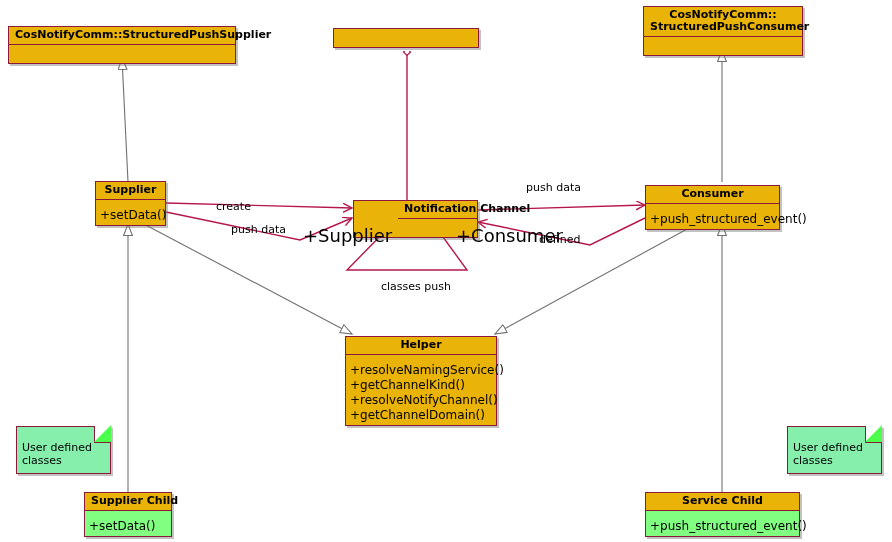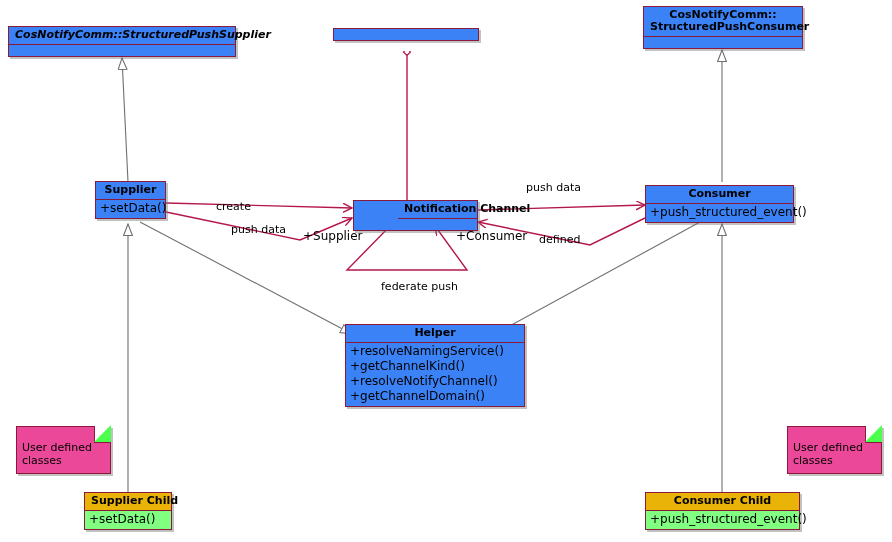--- a/index.html
+++ b/index.html
@@ -28,56 +28,57 @@
     height: 542px;
     pointer-events: none;
   }
 
   
   .uml-class {
     position: absolute;
     border: 1.5px solid #8B1A3A;
     box-sizing: border-box;
     box-shadow: 2px 2px 0 rgba(120,120,120,0.45);
-    background: #3b82f6;
+    background: #eab308;
   }
   .uml-class .title {
     text-align: center;
     font-weight: bold;
     font-size: 11px;
     color: #000000;
     padding: 2px 6px 3px 6px;
     border-bottom: 1.5px solid #8B1A3A;
     letter-spacing: 0px;
     line-height: 12px;
     white-space: nowrap;
   }
   .uml-class.two-line .title { white-space: normal; }
   .uml-class .compartment {
     padding: 1px 4px 2px 4px;
     font-size: 12px;
     color: #000000;
     line-height: 15px;
+    margin-top: 7px;
   }
   .uml-class .compartment.empty {
     height: 11px;
     padding: 0;
   }
   .uml-class .member {
     white-space: nowrap;
     font-size: 12px;
     line-height: 15px;
   }
   .uml-class.green { background: #80FF80; }
   .uml-class.green .title { background: #eab308; }
 
   
   .uml-note {
     position: absolute;
-    background: #ec4899;
+    background: #86efac;
     border: 1.5px solid #8B1A3A;
     box-sizing: border-box;
     box-shadow: 2px 2px 0 rgba(120,120,120,0.45);
     font-size: 11px;
     color: #000;
     line-height: 13px;
     padding: 14px 6px 4px 5px;
   }
   .uml-note .fold {
     position: absolute;
@@ -103,21 +104,21 @@
 
   
   .edge-label {
     position: absolute;
     font-size: 11px;
     color: #000000;
     white-space: nowrap;
     line-height: 12px;
   }
   .edge-label.big {
-    font-size: 12px;
+    font-size: 18px;
   }
 </style>
 </head>
 <body>
 
 <div id="canvas">
 
   <svg class="edges" viewBox="0 0 892 542" xmlns="http://www.w3.org/2000/svg">
     <defs>
       <marker id="openArrowRed" markerWidth="12" markerHeight="12" refX="9" refY="4.5" orient="auto" markerUnits="userSpaceOnUse">
@@ -155,21 +156,21 @@
       <path d="M166,212 L300,240 L352,218" fill="none" stroke="#B5174B" stroke-width="1.4" marker-end="url(#openArrowRed)"></path>
 
       <path d="M478,210 L645,205" fill="none" stroke="#B5174B" stroke-width="1.4" marker-end="url(#openArrowRed)"></path>
 
       <path d="M645,218 L590,245 L478,222" fill="none" stroke="#B5174B" stroke-width="1.4" marker-end="url(#openArrowRed)"></path>
 
       <path d="M392,224 L347,270 L467,270 L435,226" fill="none" stroke="#B5174B" stroke-width="1.4" marker-end="url(#openArrowRed)"></path>
     </g>
   </svg>
 
-  <div class="uml-class" style="left:8px; top:26px; width:228px;font-style:italic;">
+  <div class="uml-class" style="left:8px; top:26px; width:228px;">
     <div class="title">CosNotifyComm::StructuredPushSupplier</div>
     <div class="compartment empty"></div>
   </div>
 
   <div class="uml-class two-line" style="left:643px; top:6px; width:160px;">
     <div class="title" style="text-align:center;">
       <span>CosNotifyComm::</span><br>
       <span>StructuredPushConsumer</span>
     </div>
     <div class="compartment empty"></div>
@@ -184,46 +185,46 @@
     <div class="compartment">
       <div class="member">+setData()</div>
     </div>
   </div>
 
   <div class="uml-class" style="left:353px; top:200px; width:125px;padding-left:44px;">
     <div class="title">Notification Channel</div>
     <div class="compartment empty"></div>
   </div>
 
-  <div class="uml-class" style="left:645px; top:185px; width:149px;">
+  <div class="uml-class" style="left:645px; top:185px; width:135px;">
     <div class="title">Consumer</div>
     <div class="compartment">
       <div class="member">+push_structured_event()</div>
     </div>
   </div>
 
-  <div class="uml-class" style="left:345px; top:324px; width:180px;">
+  <div class="uml-class" style="left:345px; top:336px; width:152px;">
     <div class="title">Helper</div>
     <div class="compartment">
       <div class="member">+resolveNamingService()</div>
       <div class="member">+getChannelKind()</div>
       <div class="member">+resolveNotifyChannel()</div>
       <div class="member">+getChannelDomain()</div>
     </div>
   </div>
 
   <div class="uml-class green" style="left:84px; top:492px; width:88px;">
     <div class="title">Supplier Child</div>
     <div class="compartment">
       <div class="member">+setData()</div>
     </div>
   </div>
 
   <div class="uml-class green" style="left:645px; top:492px; width:155px;">
-    <div class="title">Consumer Child</div>
+    <div class="title">Service Child</div>
     <div class="compartment">
       <div class="member">+push_structured_event()</div>
     </div>
   </div>
 
   <div class="uml-note" style="left:16px; top:426px; width:95px; height:48px;">
     <span class="fold"></span>
     <div class="note-text">User defined</div>
     <div class="note-text">classes</div>
   </div>
@@ -239,15 +240,15 @@
   <div class="edge-label" style="left:231px; top:224px;">push data</div>
 
   <div class="edge-label big" style="left:303px; top:230px;">+Supplier</div>
 
   <div class="edge-label big" style="left:456px; top:230px;">+Consumer</div>
 
   <div class="edge-label" style="left:526px; top:182px;">push data</div>
 
   <div class="edge-label" style="left:539px; top:234px;">defined</div>
 
-  <div class="edge-label" style="left:381px; top:281px;">federate push</div>
+  <div class="edge-label" style="left:381px; top:281px;">classes push</div>
 
 </div>
 
 </body></html>

